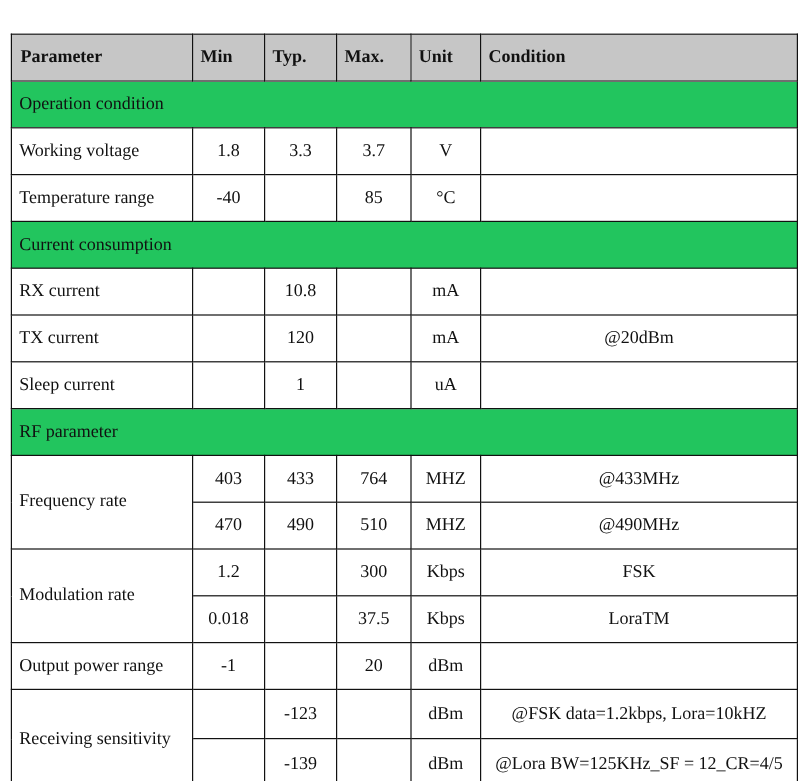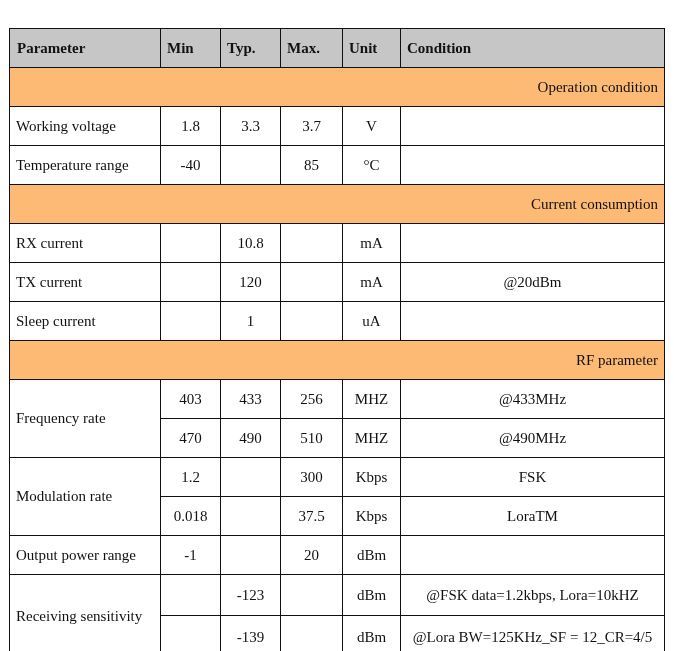--- a/index.html
+++ b/index.html
@@ -33,22 +33,22 @@
     white-space: nowrap;
   }
   table.spec th {
     background: #c6c6c6;
     font-weight: bold;
     height: 38px;
     text-align: left;
   }
   table.spec th.param-h { text-align: left; padding-left: 7px; }
   tr.section td {
-    background: #fdba74;
-    text-align: right;
+    background: #22c55e;
+    text-align: left;
     height: 38px;
   }
   tr.row td { height: 38px; }
   tr.row-tall td { height: 40px; }
   td.param { text-align: left; padding-left: 7px; }
   td.num, td.unit, td.cond { text-align: center; }
   td.cond { font-size: 15px; padding: 0 2px; }
   col.c-param { width: 151px; }
   col.c-min { width: 60px; }
   col.c-typ { width: 60px; }
@@ -129,21 +129,21 @@
     </tr>
 
     <tr class="section">
       <td colspan="6">RF parameter</td>
     </tr>
 
     <tr class="row">
       <td class="param" rowspan="2">Frequency rate</td>
       <td class="num">403</td>
       <td class="num">433</td>
-      <td class="num">256</td>
+      <td class="num">764</td>
       <td class="unit">MHZ</td>
       <td class="cond">@433MHz</td>
     </tr>
     <tr class="row">
       <td class="num">470</td>
       <td class="num">490</td>
       <td class="num">510</td>
       <td class="unit">MHZ</td>
       <td class="cond">@490MHz</td>
     </tr>

